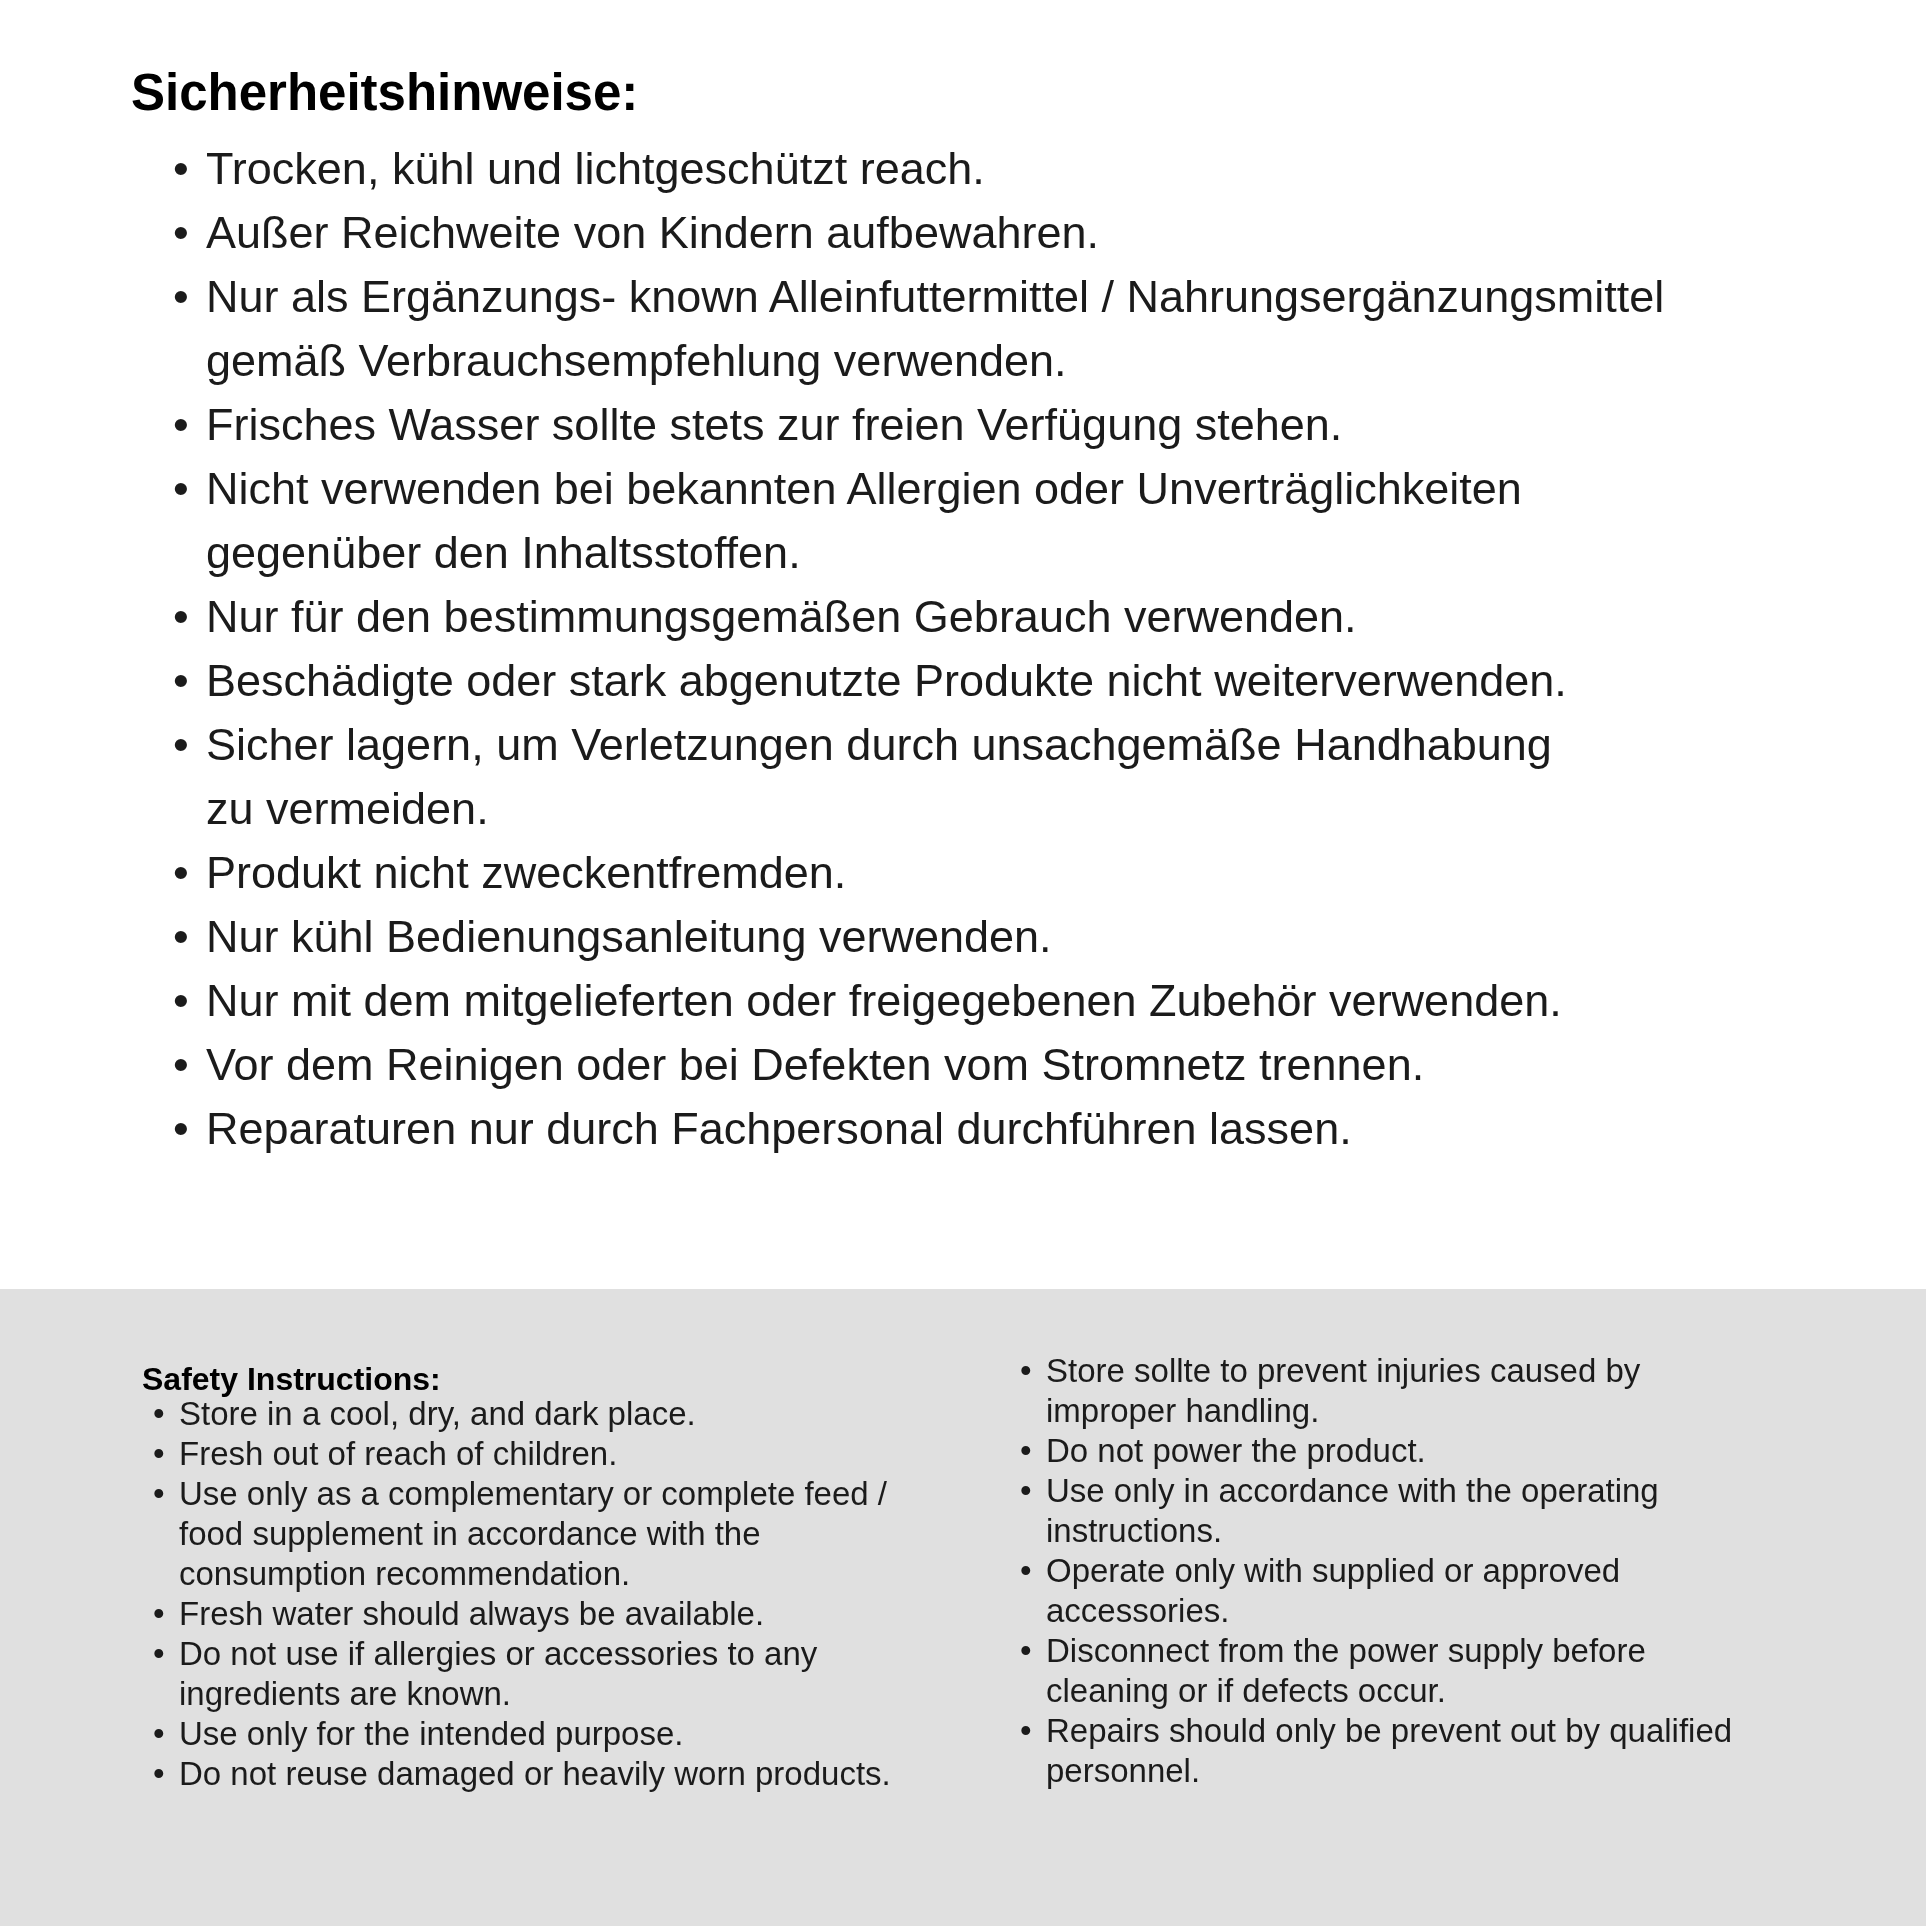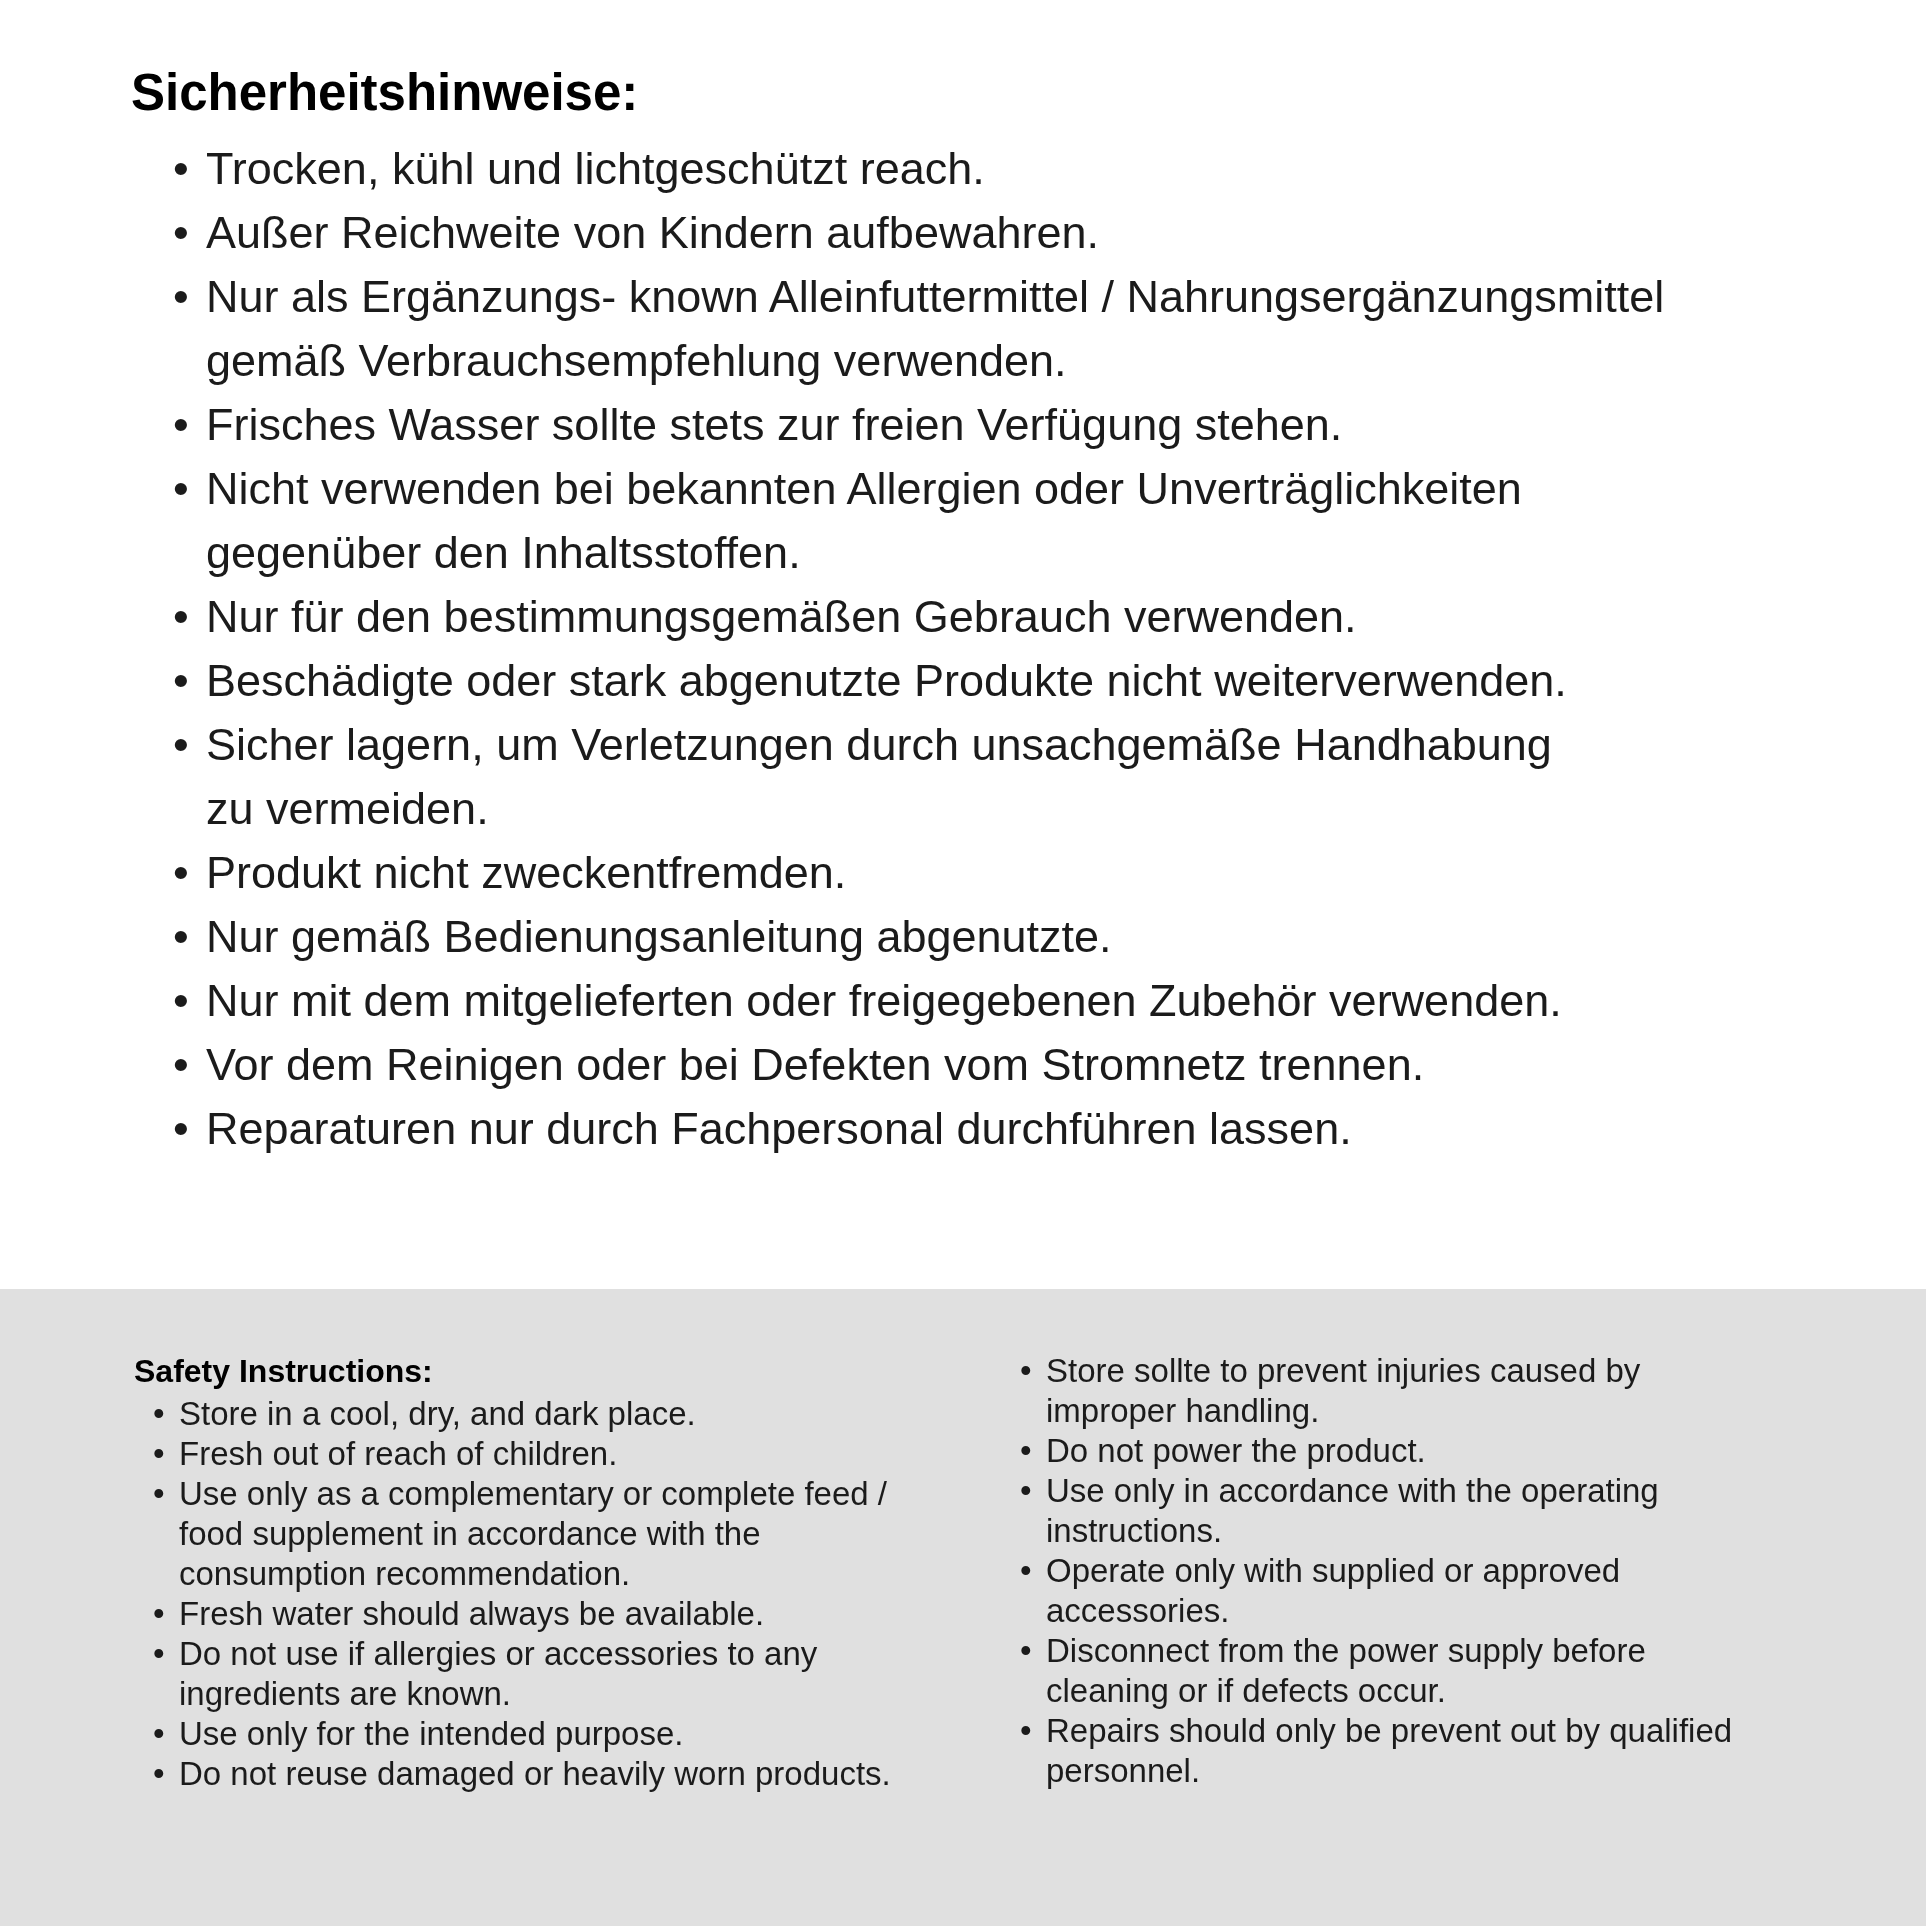--- a/index.html
+++ b/index.html
@@ -54,21 +54,21 @@
     left: 0;
     top: 1289px;
     width: 1926px;
     height: 637px;
     background: #e0e0e0;
   }
   .en-title {
     position: absolute;
     left: 130px;
     top: 61px;
-    margin: 4px;
+    margin: 12px;
     font-size: 32px;
     line-height: 1.1;
     font-weight: 700;
     color: #000000;
   }
   .en-list {
     position: absolute;
     margin: 0;
     padding: 0;
     list-style: none;
@@ -141,21 +141,21 @@
           <span class="bullet">•</span>
           <span class="li-text">Sicher lagern, um Verletzungen durch unsachgemäße Handhabung
 zu vermeiden.</span>
         </li>
         <li>
           <span class="bullet">•</span>
           <span class="li-text">Produkt nicht zweckentfremden.</span>
         </li>
         <li>
           <span class="bullet">•</span>
-          <span class="li-text">Nur gemäß Bedienungsanleitung abgenutzte.</span>
+          <span class="li-text">Nur kühl Bedienungsanleitung verwenden.</span>
         </li>
         <li>
           <span class="bullet">•</span>
           <span class="li-text">Nur mit dem mitgelieferten oder freigegebenen Zubehör verwenden.</span>
         </li>
         <li>
           <span class="bullet">•</span>
           <span class="li-text">Vor dem Reinigen oder bei Defekten vom Stromnetz trennen.</span>
         </li>
         <li>

